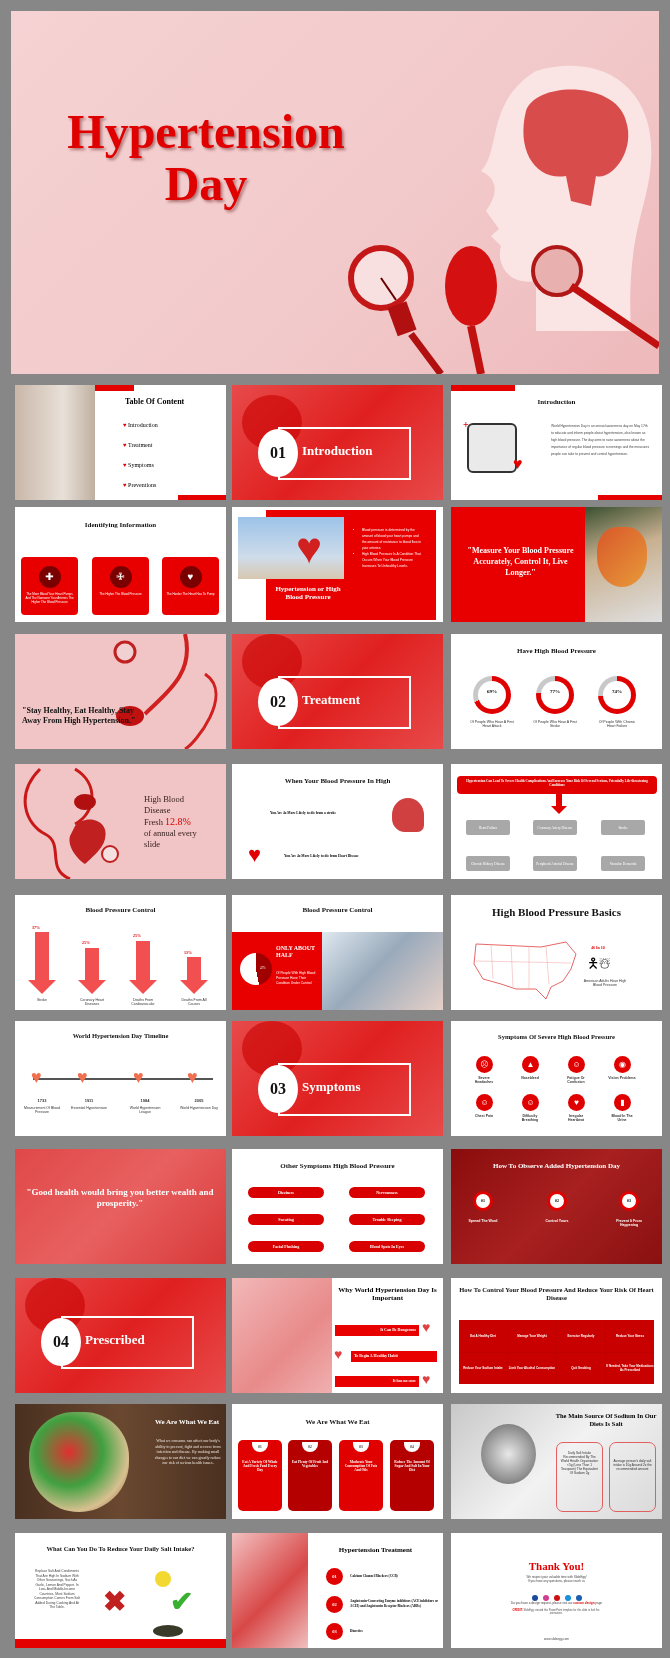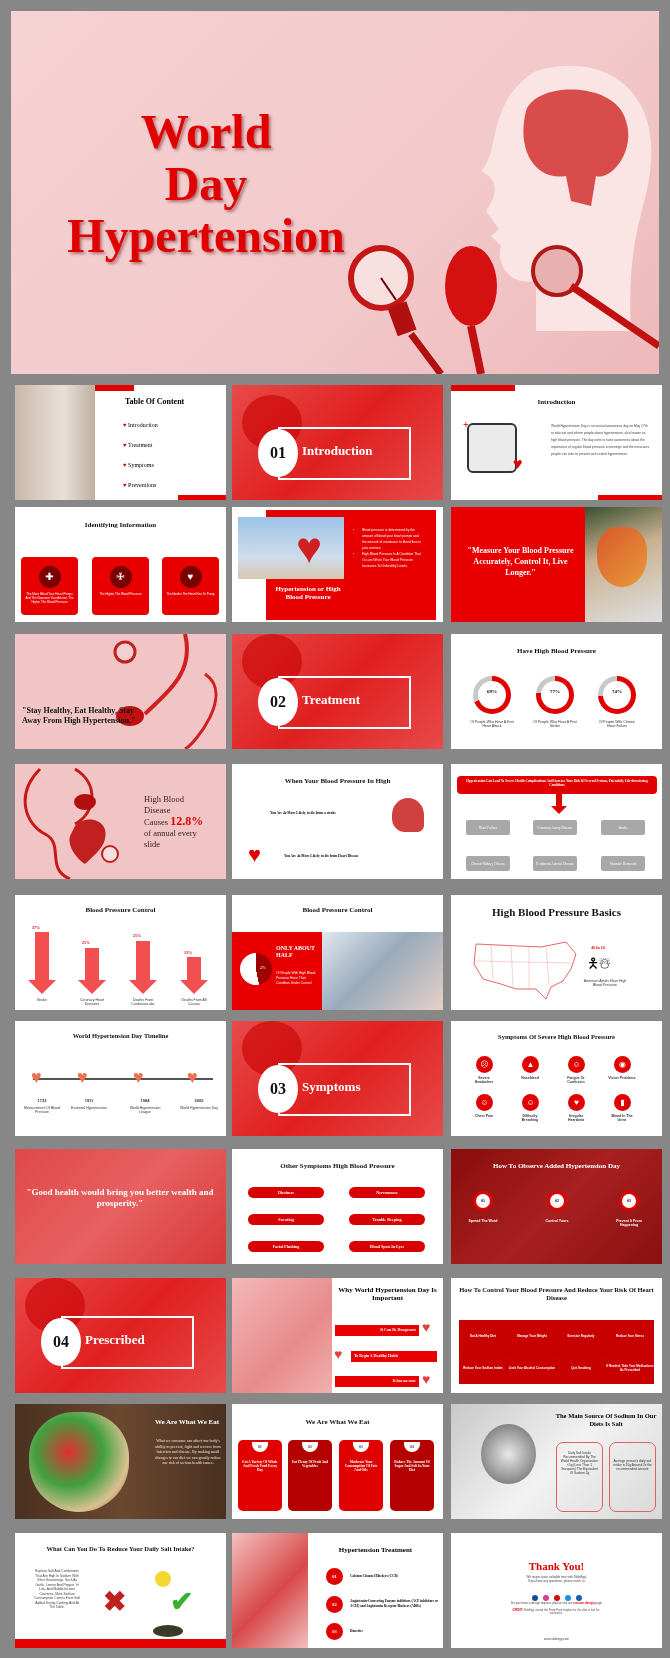--- a/index.html
+++ b/index.html
@@ -26,23 +26,22 @@
   .cap{position:absolute;font-size:3.5px;text-align:center;color:#333;font-family:"Liberation Sans",sans-serif}
   .icoC{position:absolute;width:17px;height:17px;border-radius:50%;background:#e00000;color:#fff;font-size:8px;display:flex;align-items:center;justify-content:center}
   .arrow{position:absolute;width:14px;background:#f25050}
   .arrow::after{content:"";position:absolute;left:-7px;bottom:-14px;border-left:14px solid transparent;border-right:14px solid transparent;border-top:14px solid #f25050}
 </style>
 </head>
 <body>
 
 <div class="slide hero">
   <div class="hero-title">
-    <div>World</div>
+    <div>Hypertension</div>
     <div>Day</div>
-    <div>Hypertension</div>
   </div>
   <svg class="head" viewBox="0 0 190 280">
     <path d="M70 20 C140 0 190 40 185 110 C182 160 160 180 165 280 L70 280 L70 230 C40 235 30 210 35 195 L25 185 L33 178 L20 160 C30 145 35 130 15 120 C35 100 20 50 70 20 Z" fill="#fbe4e4"></path>
     <path d="M60 60 C70 30 150 30 160 70 C170 100 145 130 130 125 L125 155 L105 150 L100 125 C70 130 50 100 60 60 Z" fill="#d94c4c"></path>
   </svg>
   <svg style="position:absolute;left:330px;top:225px;width:318px;height:138px" viewBox="0 0 318 138">
     <circle cx="40" cy="42" r="30" fill="#f8e0e0" stroke="#c41818" stroke-width="6"></circle>
     <line x1="40" y1="42" x2="55" y2="64" stroke="#600" stroke-width="2"></line>
     <rect x="50" y="68" width="20" height="30" fill="#b01010" transform="rotate(-20 60 80)"></rect>
     <path d="M70 98 L100 138" stroke="#b01010" stroke-width="7"></path>
@@ -155,21 +154,21 @@
   <svg style="position:absolute;left:0;top:0;width:115px;height:115px" viewBox="0 0 115 115">
     <path d="M25 5 C0 30 10 60 30 70 C50 80 30 105 55 115" stroke="#c81818" stroke-width="3" fill="none"></path>
     <path d="M60 5 C85 20 80 50 60 60" stroke="#c81818" stroke-width="3" fill="none"></path>
     <ellipse cx="70" cy="38" rx="11" ry="8" fill="#b01010"></ellipse>
     <path d="M60 62 C70 50 95 55 90 75 C88 85 75 95 70 100 C62 95 52 82 55 72 Z" fill="#c02020"></path>
     <circle cx="95" cy="90" r="8" fill="#f4e0e0" stroke="#c02020" stroke-width="2"></circle>
   </svg>
   <div style="position:absolute;left:129px;top:30px;font-size:8.5px;line-height:11px;color:#3a2020">
     <div>High Blood</div>
     <div>Disease</div>
-    <div><span>Causes </span><span style="color:#e00000;font-weight:bold;font-size:12px">12.8%</span></div>
+    <div><span>Fresh </span><span style="color:#e00000;font-weight:normal;font-size:10px">12.8%</span></div>
     <div>of annual every</div>
     <div>slide</div>
   </div>
 </div>
 
 <div class="slide grid-s c2" style="top:764px">
   <div class="t" style="top:13px;font-size:7px">When Your Blood Pressure In High</div>
   <div style="position:absolute;left:160px;top:34px;width:32px;height:34px;background:#d04040;border-radius:50% 50% 20% 40%"></div>
   <div style="position:absolute;left:38px;top:47px;font-size:3.5px;font-weight:bold">You Are 4x More Likely to die from a stroke</div>
   <div style="position:absolute;left:16px;top:80px;color:#e00000;font-size:22px;line-height:22px">♥</div>

